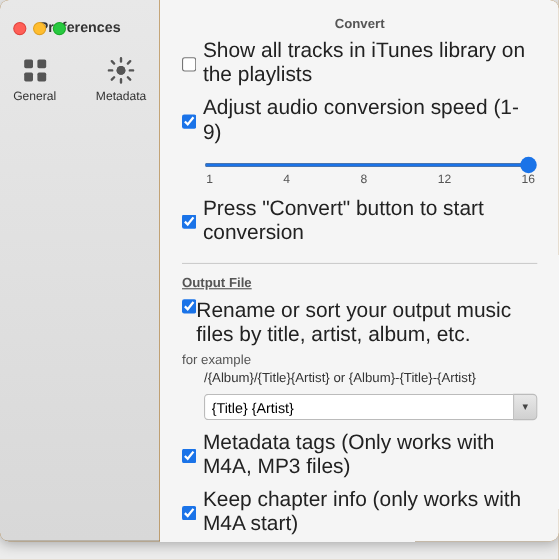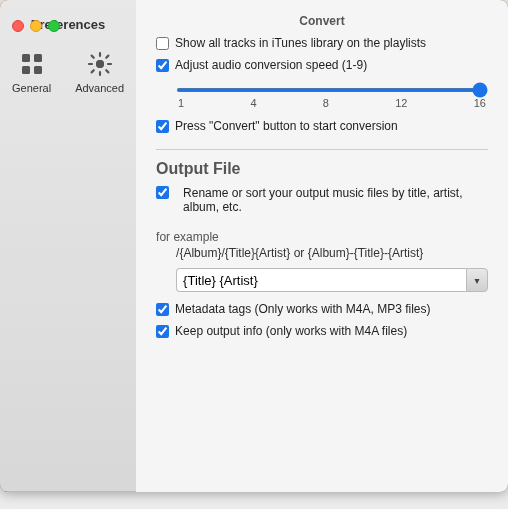--- a/index.html
+++ b/index.html
@@ -60,21 +60,21 @@
     }
 
     .window-title {
       font-size: 13px;
       font-weight: 600;
       color: #333;
     }
 
     .toolbar {
       display: flex;
-      gap: 0px;
+      gap: 12px;
       padding: 6px 0 0 0;
       align-items: flex-end;
     }
 
     .toolbar-item {
       display: flex;
       flex-direction: column;
       align-items: center;
       padding: 4px 12px 6px 12px;
       cursor: pointer;
@@ -117,21 +117,21 @@
 
     .checkbox-row {
       display: flex;
       align-items: center;
       margin-bottom: 8px;
       gap: 6px;
     }
 
     .checkbox-row label {
       color: #222;
-      font-size: 12px;
+      font-size: 19px;
       cursor: pointer;
     }
 
     input[type="checkbox"] {
       width: 13px;
       height: 13px;
       cursor: pointer;
       accent-color: #1a73e8;
     }
 
@@ -155,34 +155,35 @@
       cursor: pointer;
     }
 
     .divider {
       height: 1px;
       background: #ccc;
       margin: 10px 0;
     }
 
     .output-section-label {
-      font-size: 16px;
+      font-size: 12px;
       font-weight: 600;
       color: #555;
       margin-bottom: 8px;
+      text-decoration: underline;
     }
 
     .output-description {
       font-size: 13px;
       color: #222;
       margin-left: 0;
-      margin-bottom: 16px;
+      margin-bottom: 4px;
       display: flex;
       align-items: flex-start;
-      gap: 14px;
+      gap: 0;
     }
 
     .for-example {
       font-size: 12px;
       color: #555;
       margin-bottom: 2px;
     }
 
     .example-path {
       margin-left: 20px;
@@ -260,21 +261,21 @@
       </div>
 
       <div class="toolbar-item">
         <div class="icon-wrap gear-icon">
           <svg viewBox="0 0 28 28" fill="none" xmlns="http://www.w3.org/2000/svg">
             <circle cx="14" cy="14" r="4" fill="#555"></circle>
             <path d="M14 3v3M14 22v3M3 14h3M22 14h3M5.636 5.636l2.121 2.121M20.243 20.243l2.121 2.121M5.636 22.364l2.121-2.121M20.243 7.757l2.121-2.121" stroke="#555" stroke-width="2.2" stroke-linecap="round"></path>
             <circle cx="14" cy="14" r="3" stroke="#555" stroke-width="2" fill="none"></circle>
           </svg>
         </div>
-        <span class="item-label">Advanced</span>
+        <span class="item-label">Metadata</span>
       </div>
     </div>
   </div>
 
   <div class="content">
 
     <div class="section">
       <div class="section-label">Convert</div>
 
       <div class="checkbox-row">
@@ -325,17 +326,17 @@
         </div>
       </div>
 
       <div class="checkbox-row">
         <input type="checkbox" id="cb-metadata" checked="" style="">
         <label for="cb-metadata">Metadata tags (Only works with M4A, MP3 files)</label>
       </div>
 
       <div class="checkbox-row">
         <input type="checkbox" id="cb-chapter" checked="" style="">
-        <label for="cb-chapter">Keep output info (only works with  M4A files)</label>
+        <label for="cb-chapter">Keep chapter info (only works with  M4A start)</label>
       </div>
     </div>
   </div>
 </div>
 
 </body></html>

